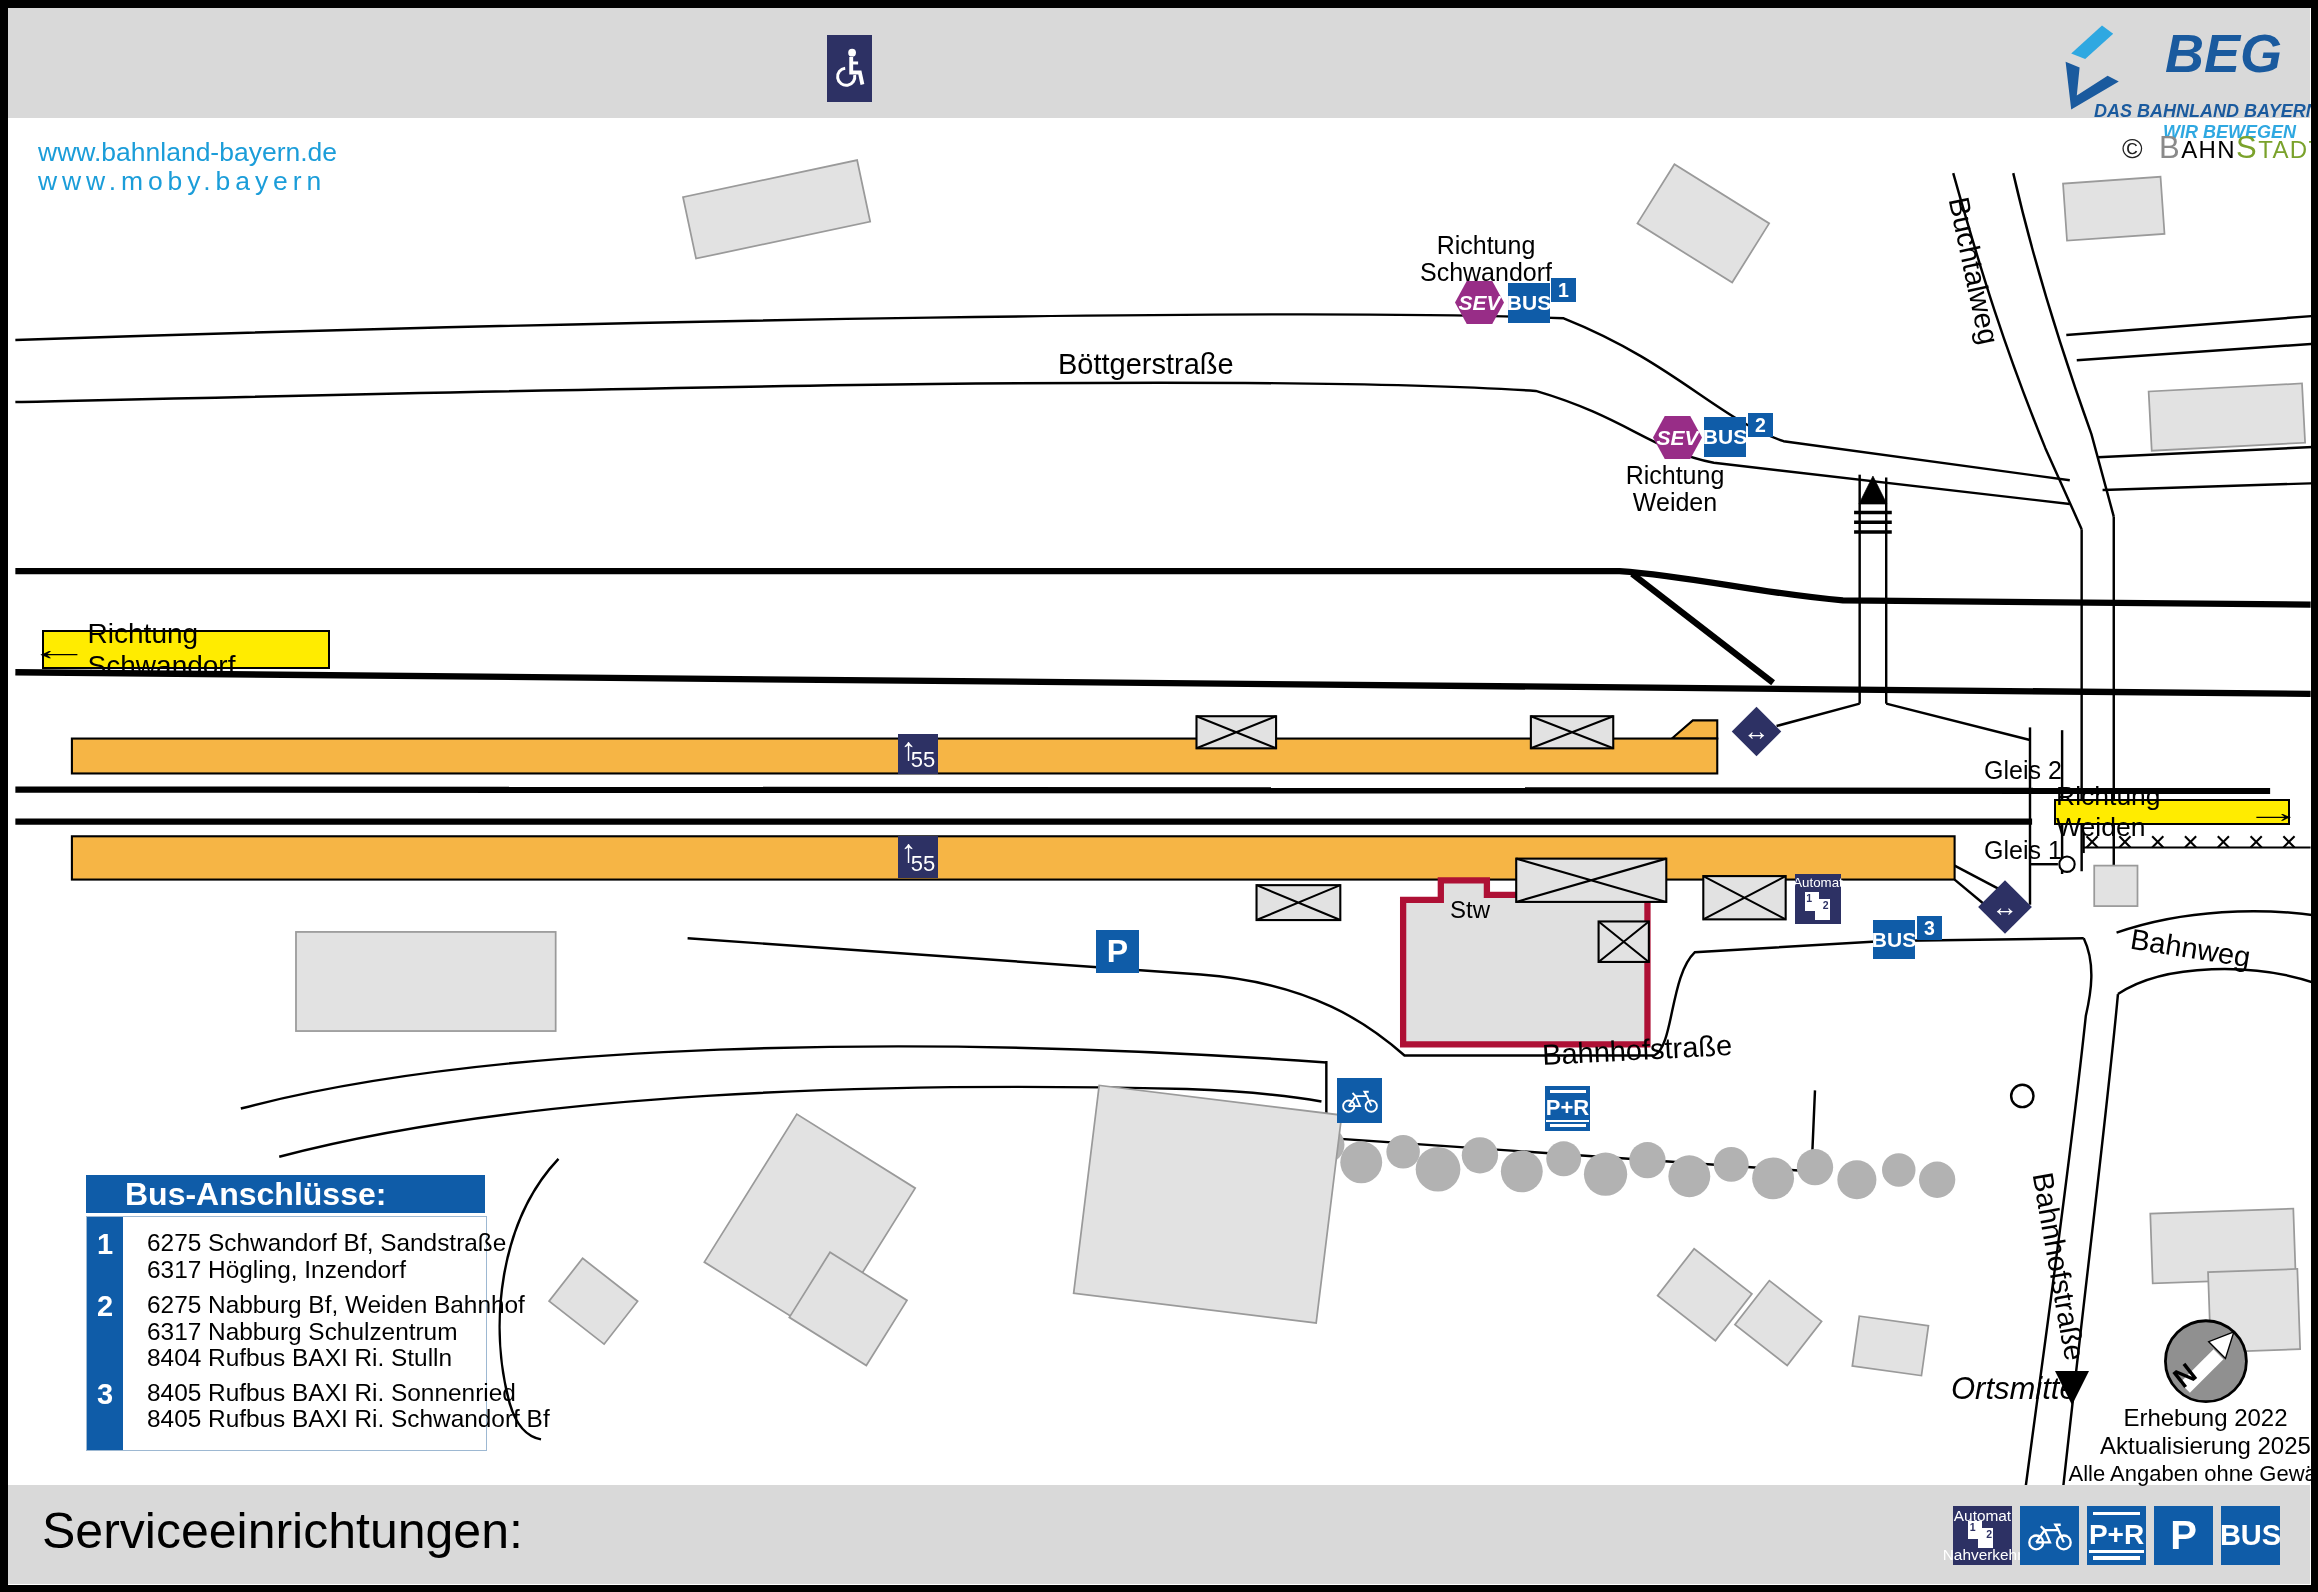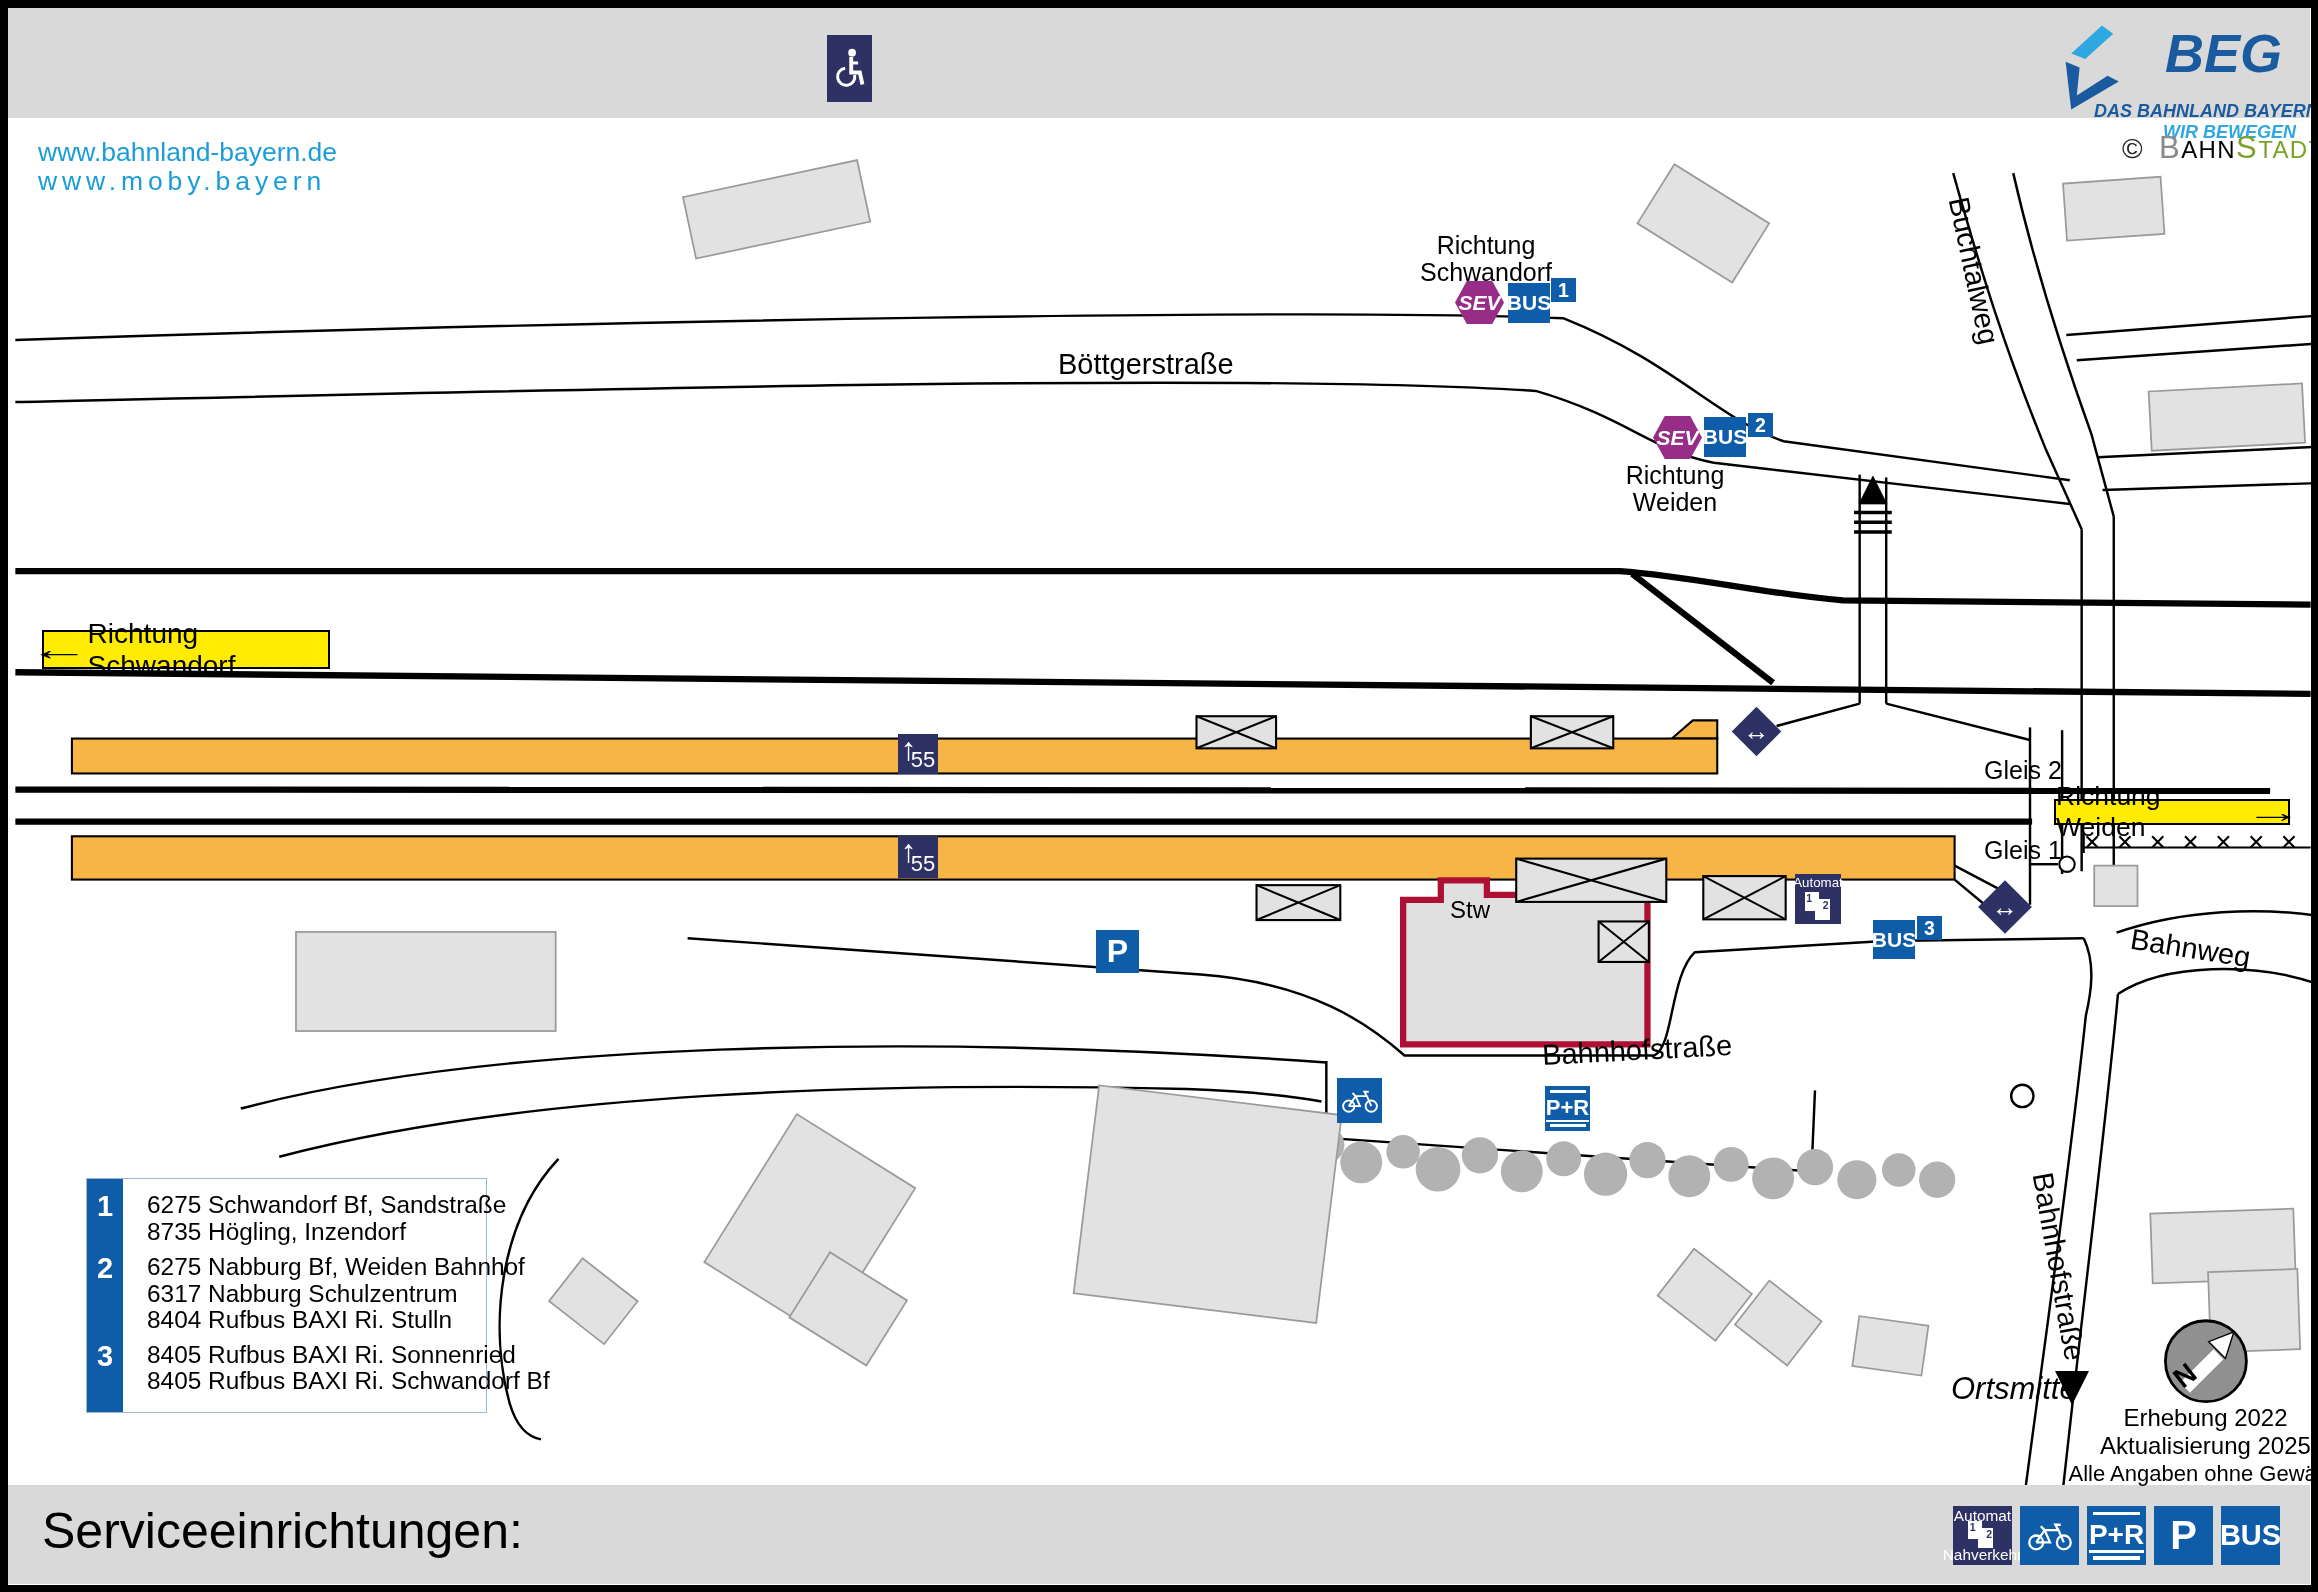--- a/index.html
+++ b/index.html
@@ -293,25 +293,26 @@
   <div class="lbl" style="left:2055px;top:1371px;width:0;height:0;border-left:17px solid transparent;border-right:17px solid transparent;border-top:34px solid #000;"></div>
 
   <div class="lbl" style="left:2175px;top:1360px;font-size:28px;font-weight:bold;transform:rotate(-38deg);z-index:11;">N</div>
   <div class="lbl" style="left:2066px;top:1404px;width:279px;text-align:center;font-size:24px;line-height:28px;">
     <div>Erhebung 2022</div>
     <div>Aktualisierung 2025</div>
     <div style="font-size:22px;">Alle Angaben ohne Gewähr!</div>
   </div>
 
   <div class="legend">
+    <div class="lt">Bus-Anschlüsse:</div>
     <div class="lb">
       <div class="strip"></div>
       <div class="gnum" style="top:11px;">1</div>
       <div class="gl" style="top:12.6px;">6275 Schwandorf Bf, Sandstraße</div>
-      <div class="gl" style="top:39px;">8735 Högling, Inzendorf</div>
+      <div class="gl" style="top:39px;">6317 Högling, Inzendorf</div>
       <div class="gnum" style="top:73px;">2</div>
       <div class="gl" style="top:74px;">6275 Nabburg Bf, Weiden Bahnhof</div>
       <div class="gl" style="top:101px;">6317 Nabburg Schulzentrum</div>
       <div class="gl" style="top:127px;">8404 Rufbus BAXI Ri. Stulln</div>
       <div class="gnum" style="top:161px;">3</div>
       <div class="gl" style="top:162px;">8405 Rufbus BAXI Ri. Sonnenried</div>
       <div class="gl" style="top:188px;">8405 Rufbus BAXI Ri. Schwandorf Bf</div>
     </div>
   </div>
 

